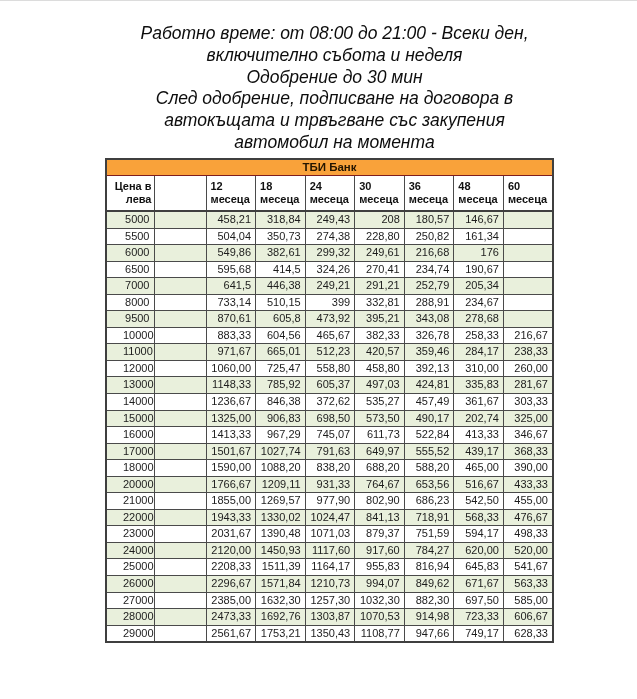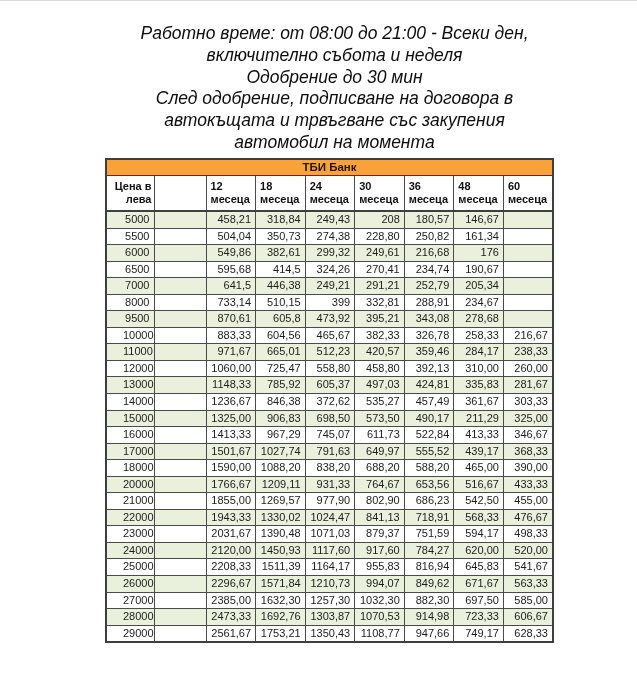--- a/index.html
+++ b/index.html
@@ -218,21 +218,21 @@
           <td>303,33</td>
         </tr>
         <tr>
           <td class="price-cell">15000</td>
           <td></td>
           <td>1325,00</td>
           <td>906,83</td>
           <td>698,50</td>
           <td>573,50</td>
           <td>490,17</td>
-          <td>211,29</td>
+          <td>202,74</td>
           <td>325,00</td>
         </tr>
         <tr>
           <td class="price-cell">16000</td>
           <td></td>
           <td>1413,33</td>
           <td>967,29</td>
           <td>745,07</td>
           <td>611,73</td>
           <td>522,84</td>

